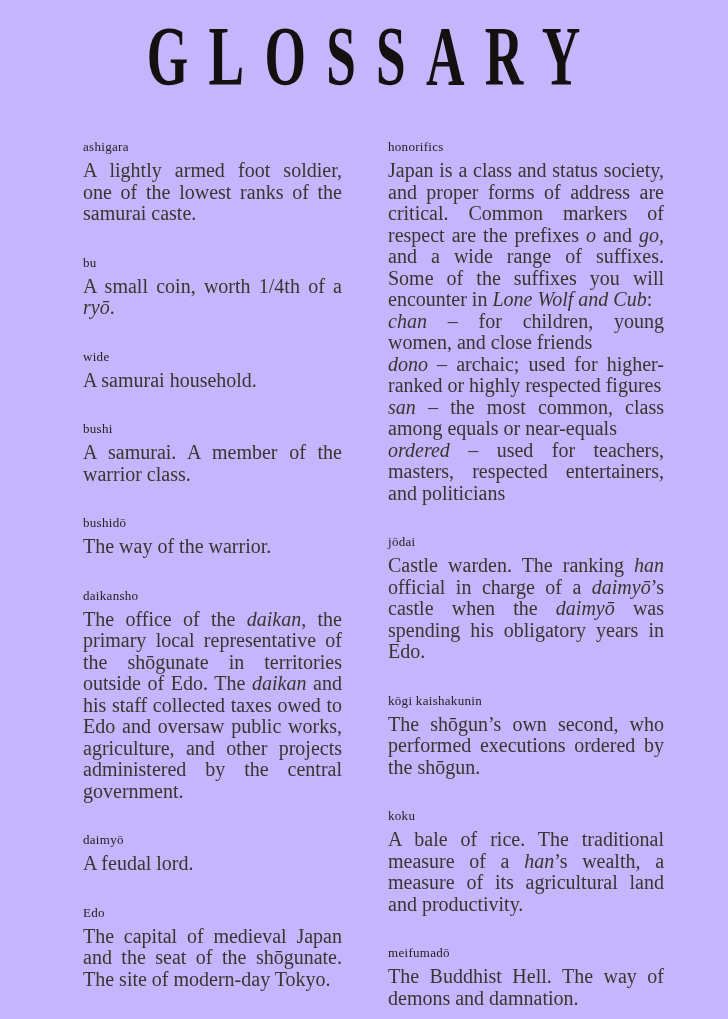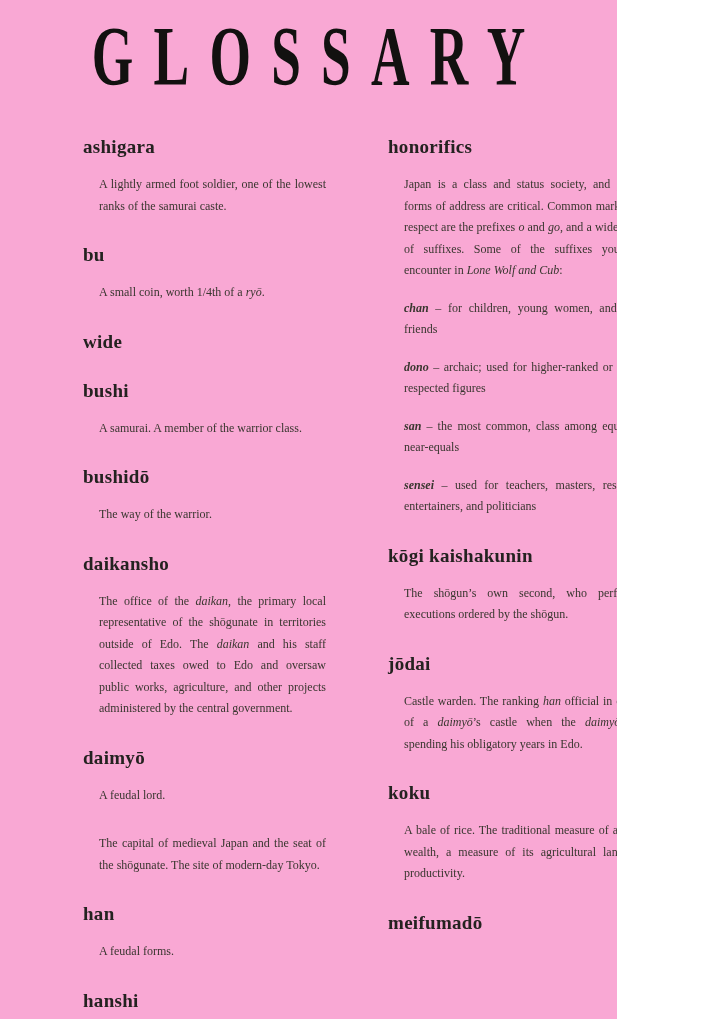--- a/index.html
+++ b/index.html
@@ -2,23 +2,23 @@
 <html><head>
 <meta charset="utf-8">
 <style>
   html, body {
     margin: 0;
     padding: 0;
     background: #ffffff;
   }
   .page {
     position: relative;
-    width: 617px;
+    width: 728px;
     height: 1019px;
-    background: #f9a8d4;
+    background: #c4b5fd;
     font-family: "Liberation Serif", serif;
     color: #2d2b2a;
     overflow: hidden;
   }
   .title-wrap {
     position: absolute;
     top: 8px;
     left: 0;
     right: 0;
     text-align: center;
@@ -44,104 +44,107 @@
   }
   .col {
     display: block;
   }
   .col-left  { width: 259px; }
   .col-right { width: 276px; }
   .entry { margin: 0 0 27px 0; }
   .entry:last-child { margin-bottom: 0; }
   .term {
     font-family: "Liberation Serif", serif;
-    font-weight: bold;
-    font-size: 19px;
+    font-weight: normal;
+    font-size: 13px;
     line-height: 22px;
     letter-spacing: 0.3px;
     color: #242220;
     margin: 0 0 2px 0;
   }
   .def, .sub-item {
-    font-size: 12px;
+    font-size: 20px;
     line-height: 21.5px;
     text-align: justify;
-    margin: 16px;
+    margin: 0;
     color: #39362f;
   }
   .it  { font-style: italic; }
-  .bit { font-style: italic; font-weight: bold; }
+  .bit { font-style: italic; font-weight: normal; }
 </style>
 </head>
 <body>
 
 <div class="page">
   <div class="title-wrap">
     <div class="glossary-title">GLOSSARY</div>
   </div>
   <div class="columns">
     <div class="col col-left">
         <div class="entry">
           <div class="term">ashigara</div>
           <p class="def"><span>A lightly armed foot soldier, one of the lowest ranks of the samurai caste.</span></p>
         </div>
         <div class="entry">
           <div class="term">bu</div>
           <p class="def"><span>A small coin, worth 1/4th of a </span><span class="it">ryō</span><span>.</span></p>
         </div>
         <div class="entry">
           <div class="term">wide</div>
+          <p class="def"><span>A samurai household.</span></p>
         </div>
         <div class="entry">
           <div class="term">bushi</div>
           <p class="def"><span>A samurai. A member of the warrior class.</span></p>
         </div>
         <div class="entry">
           <div class="term">bushidō</div>
           <p class="def"><span>The way of the warrior.</span></p>
         </div>
         <div class="entry">
           <div class="term">daikansho</div>
           <p class="def"><span>The office of the </span><span class="it">daikan</span><span>, the primary local representative of the shōgunate in territories outside of Edo. The </span><span class="it">daikan</span><span> and his staff collected taxes owed to Edo and oversaw public works, agriculture, and other projects administered by the central government.</span></p>
         </div>
         <div class="entry">
           <div class="term">daimyō</div>
           <p class="def"><span>A feudal lord.</span></p>
         </div>
         <div class="entry">
+          <div class="term">Edo</div>
           <p class="def"><span>The capital of medieval Japan and the seat of the shōgunate. The site of modern-day Tokyo.</span></p>
         </div>
         <div class="entry">
           <div class="term">han</div>
           <p class="def"><span>A feudal forms.</span></p>
         </div>
         <div class="entry">
           <div class="term">hanshi</div>
           <p class="def"><span>Samurai in the service of a </span><span class="it">han</span><span>.</span></p>
         </div>
       </div>
     <div class="col col-right">
         <div class="entry">
           <div class="term">honorifics</div>
           <p class="def"><span>Japan is a class and status society, and proper forms of address are critical. Common markers of respect are the prefixes </span><span class="it">o</span><span> and </span><span class="it">go</span><span>, and a wide range of suffixes. Some of the suffixes you will encounter in </span><span class="it">Lone Wolf and Cub</span><span>:</span></p>
           <p class="sub-item"><span class="bit">chan</span><span> – for children, young women, and close friends</span></p>
           <p class="sub-item"><span class="bit">dono</span><span> – archaic; used for higher-ranked or highly respected figures</span></p>
           <p class="sub-item"><span class="bit">san</span><span> – the most common, class among equals or near-equals</span></p>
-          <p class="sub-item"><span class="bit">sensei</span><span> – used for teachers, masters, respected entertainers, and politicians</span></p>
+          <p class="sub-item"><span class="bit">ordered</span><span> – used for teachers, masters, respected entertainers, and politicians</span></p>
+        </div>
+        <div class="entry">
+          <div class="term">jōdai</div>
+          <p class="def"><span>Castle warden. The ranking </span><span class="it">han</span><span> official in charge of a </span><span class="it">daimyō</span><span>’s castle when the </span><span class="it">daimyō</span><span> was spending his obligatory years in Edo.</span></p>
         </div>
         <div class="entry">
           <div class="term">kōgi kaishakunin</div>
           <p class="def"><span>The shōgun’s own second, who performed executions ordered by the shōgun.</span></p>
-        </div>
-        <div class="entry">
-          <div class="term">jōdai</div>
-          <p class="def"><span>Castle warden. The ranking </span><span class="it">han</span><span> official in charge of a </span><span class="it">daimyō</span><span>’s castle when the </span><span class="it">daimyō</span><span> was spending his obligatory years in Edo.</span></p>
         </div>
         <div class="entry">
           <div class="term">koku</div>
           <p class="def"><span>A bale of rice. The traditional measure of a </span><span class="it">han</span><span>’s wealth, a measure of its agricultural land and productivity.</span></p>
         </div>
         <div class="entry">
           <div class="term">meifumadō</div>
+          <p class="def"><span>The Buddhist Hell. The way of demons and damnation.</span></p>
         </div>
       </div>
   </div>
 </div>
 
 </body></html>

